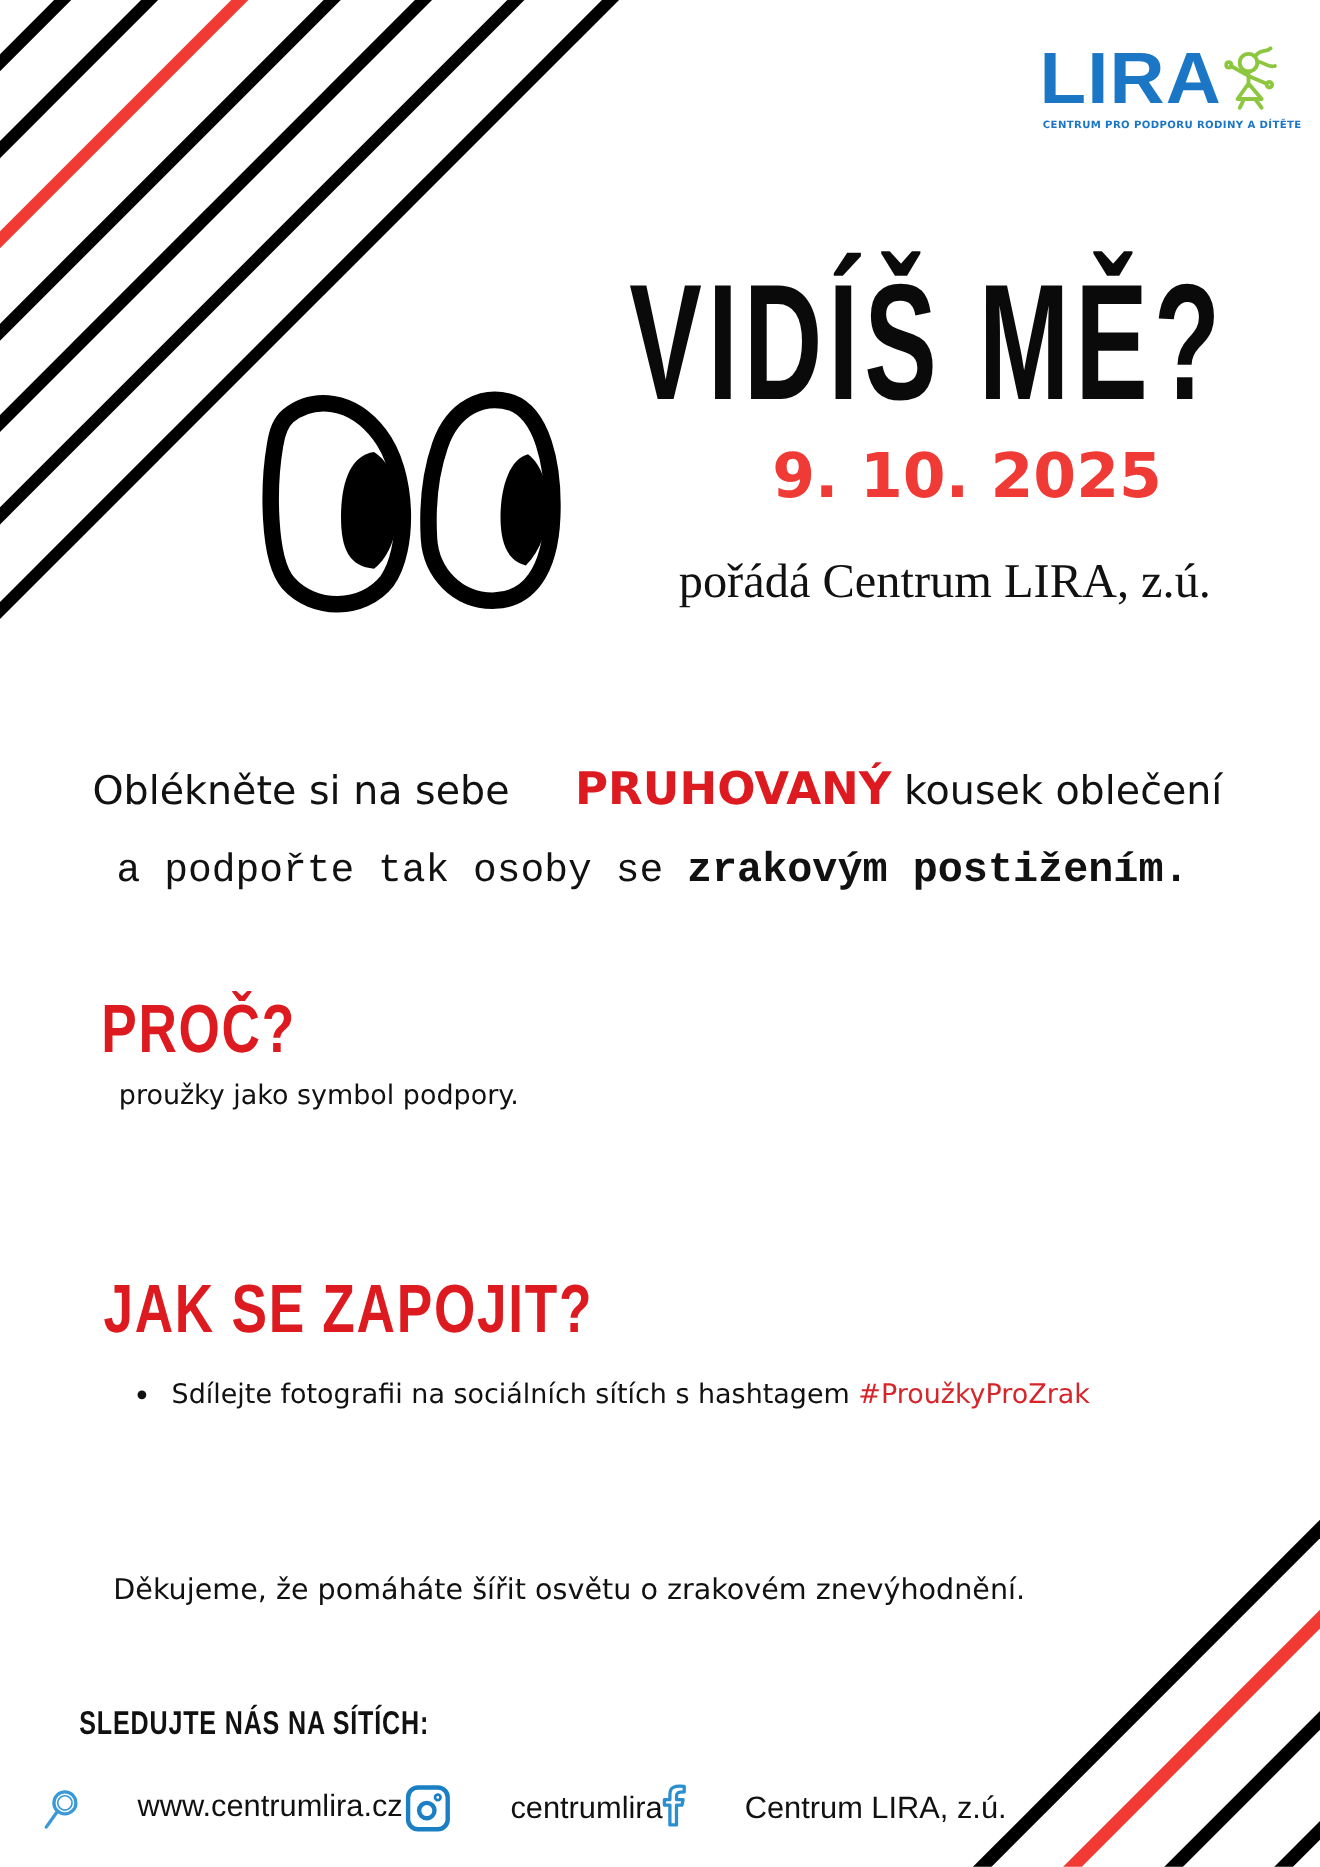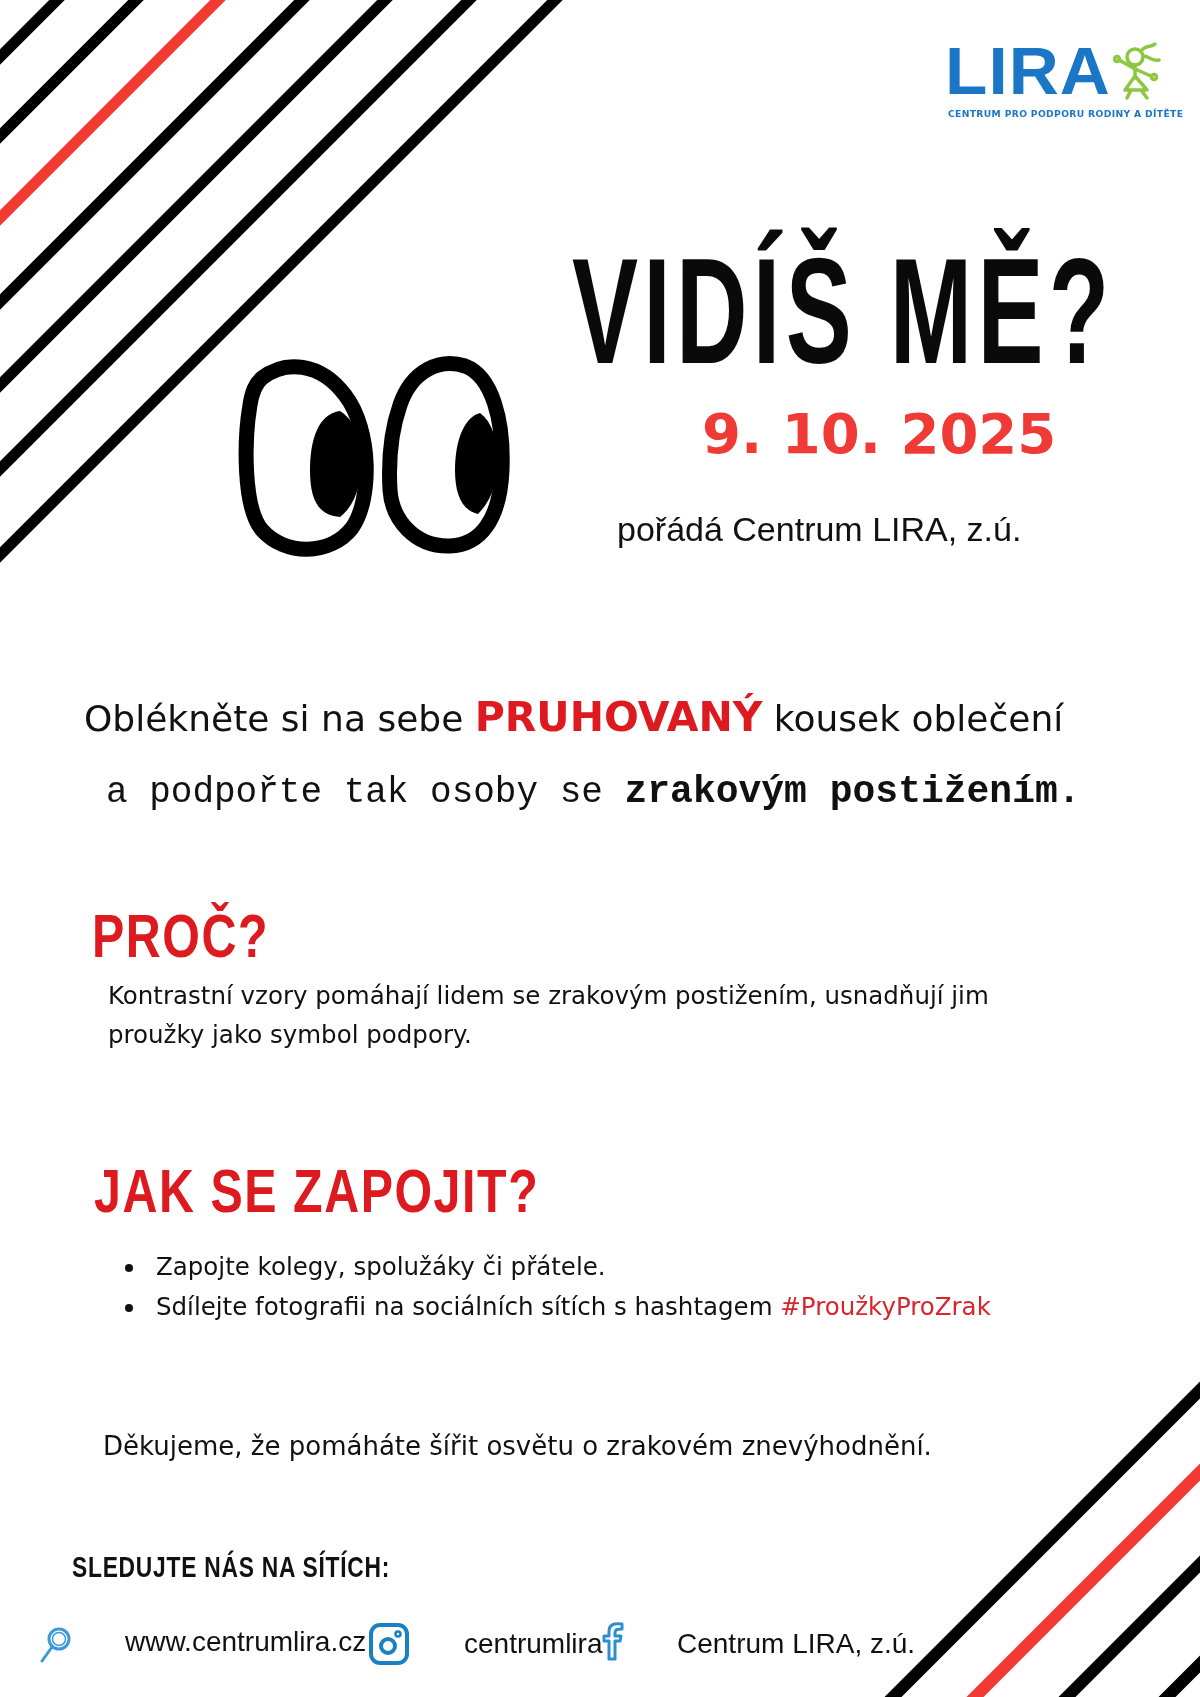--- a/index.html
+++ b/index.html
@@ -9,26 +9,26 @@
   .cond { font-family: "Liberation Sans", sans-serif; font-weight: bold; transform-origin: left top; display: inline-block; }
 
   
   .logo { left: 945px; top: 38px; width: 225px; height: 90px; }
   .logo-word { position: absolute; left: 0; top: 0; font-family: "Liberation Sans", sans-serif; font-weight: bold; font-size: 66px; letter-spacing: 1px; line-height: 66px; transform: scaleX(1.05); transform-origin: left top; }
   .logo-tag { position: absolute; left: 3px; top: 70px; font-family: "DejaVu Sans", sans-serif; font-weight: bold; font-size: 9.2px; letter-spacing: 0.35px; }
   .logo-girl { position: absolute; left: 168px; top: 2px; width: 52px; height: 62px; }
 
   .title { left: 572px; top: 236px; font-size: 150px; line-height: 150px; letter-spacing: 8px; transform: scaleX(0.66); }
   .date { left: 702px; top: 402px; font-family: "DejaVu Sans", sans-serif; font-weight: bold; font-size: 56px; line-height: 64px; }
-  .org { left: 617px; top: 507px; font-family: Liberation Sans, sans-serif; font-size: 34px; line-height: 44px; }
+  .org { left: 617px; top: 507px; font-family: Liberation Serif, serif; font-size: 44px; line-height: 44px; }
 
   .lead { font-family: "DejaVu Sans", sans-serif; font-size: 36px; line-height: 46px; }
   .lead1 { left: 84px; top: 694px; }
   .lead2 { left: 106px; top: 769px; font-family: Liberation Mono, monospace; }
-  .hl-red { font-weight: bold; font-size: 41px; }
+  .hl-red { font-weight: bold; font-size: 41px; margin-left: 48px; }
   .hl-bold { font-weight: bold; font-size: 38px; }
 
   .h2 { font-size: 62px; line-height: 62px; transform: scaleX(0.78); letter-spacing: 2px; }
   .h-proc { left: 92px; top: 905px; }
   .h-jak { left: 94px; top: 1160px; }
 
   .para { left: 108px; top: 977px; font-family: "DejaVu Sans", sans-serif; font-size: 24.5px; line-height: 38.5px; white-space: normal; width: 1040px; }
   .para span { display: block; white-space: nowrap; }
 
   .bullets { left: 118px; top: 1247px; font-family: "DejaVu Sans", sans-serif; font-size: 24.5px; line-height: 39.5px; margin: 0; padding: 0; list-style: none; }
@@ -94,27 +94,25 @@
 
 <div class="abs lead lead1">
   <span>Oblékněte si na sebe </span><span class="hl-red" style="color:#dd1a1f;">PRUHOVANÝ</span><span> kousek oblečení</span>
 </div>
 <div class="abs lead lead2">
   <span>a podpořte tak osoby se </span><span class="hl-bold">zrakovým postižením.</span>
 </div>
 
 <div class="abs cond h2 h-proc" style="color:#dd1a1f;">PROČ?</div>
 <div class="abs para">
-  <span>Kontrastní vzory pomáhají lidem se zrakovým postižením, usnadňují jim</span>
   <span>proužky jako symbol podpory.</span>
 </div>
 
 <div class="abs cond h2 h-jak" style="color:#dd1a1f;">JAK SE ZAPOJIT?</div>
 <ul class="abs bullets">
-  <li><span>Zapojte kolegy, spolužáky či přátele.</span></li>
   <li><span>Sdílejte fotografii na sociálních sítích s hashtagem </span><span class="link-red">#ProužkyProZrak</span></li>
 </ul>
 <div class="abs thanks">Děkujeme, že pomáháte šířit osvětu o zrakovém znevýhodnění.</div>
 
 <div class="abs cond follow" style="color:#111;">SLEDUJTE NÁS NA SÍTÍCH:</div>
 
 <svg class="icon" style="left:38px; top:1625px; width:36px; height:40px;" viewBox="0 0 36 40" xmlns="http://www.w3.org/2000/svg" fill="none" stroke="#3a9ad9" stroke-width="3" stroke-linecap="round">
   <circle cx="21" cy="14" r="10"></circle>
   <circle cx="21" cy="14" r="6.5" stroke-width="1.5"></circle>
   <path d="M14 22 L 4 36"></path>

